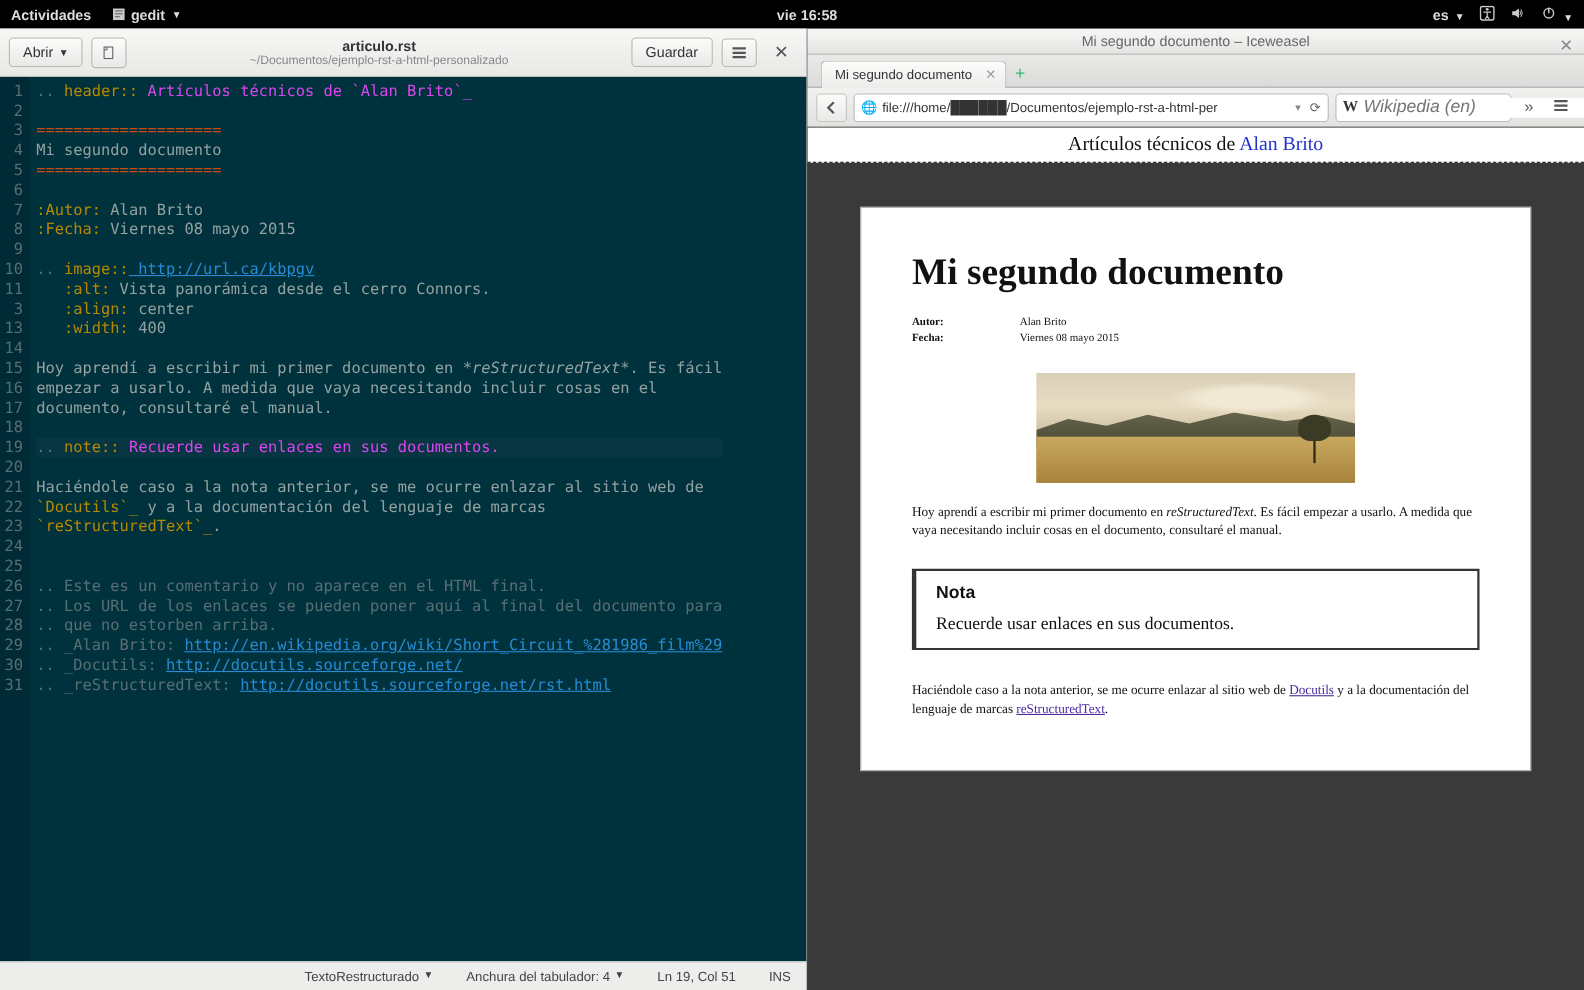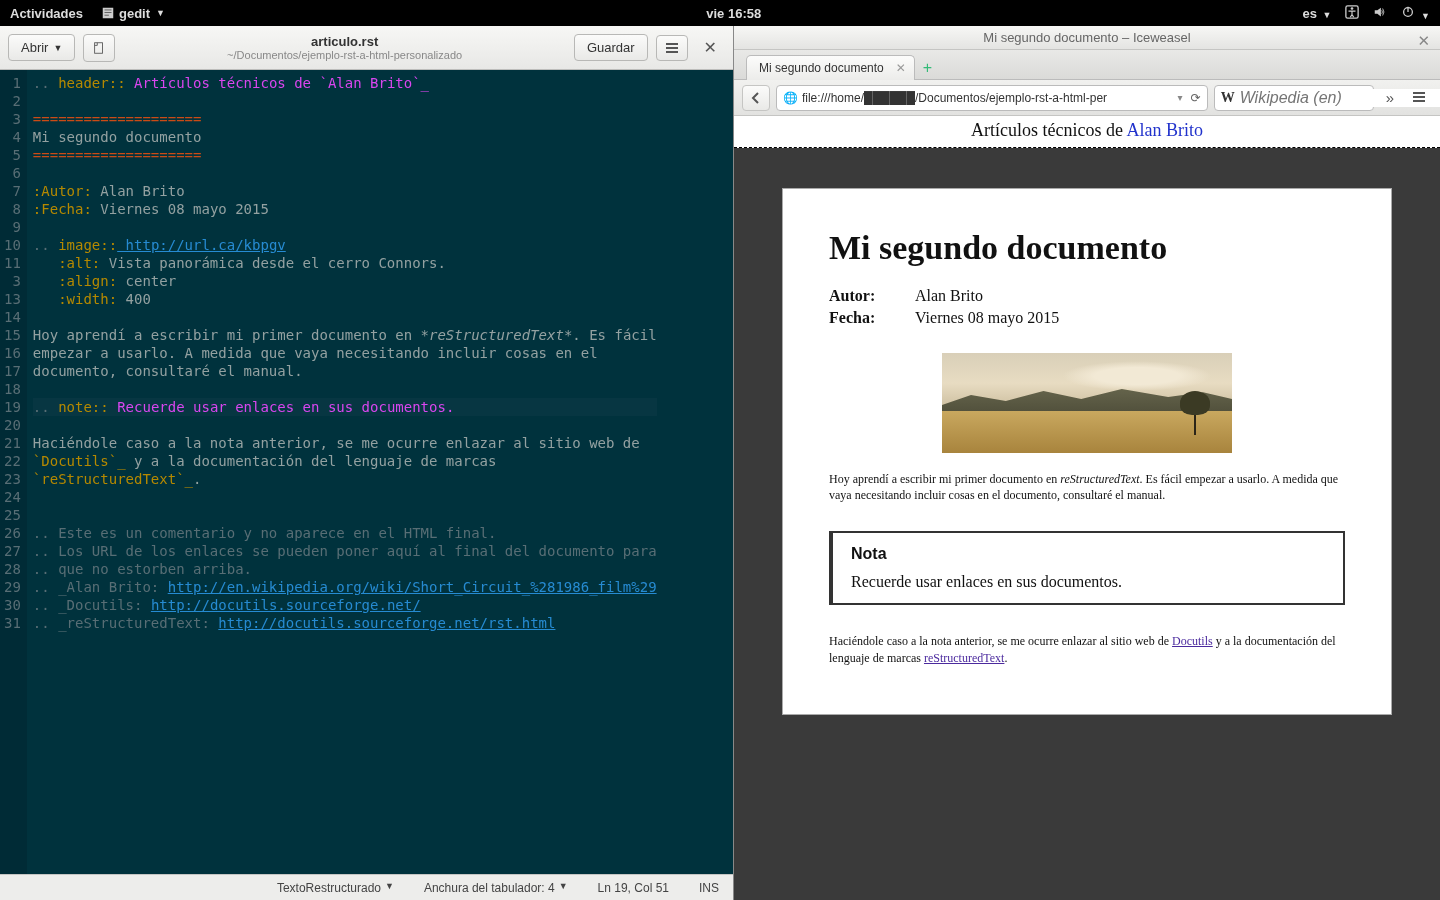--- a/index.html
+++ b/index.html
@@ -58,21 +58,21 @@
 .bw-url .reload { color: #666; }
 .bw-search { width: 160px; display: flex; align-items: center; border: 1px solid #bbb; border-radius: 4px; background: #fff; height: 26px; padding: 0 6px; gap: 5px; font-size: 12px; color: #888; }
 .bw-search input { border: none; outline: none; flex: 1; font-size: 16px; color: #333; font-style: italic; }
 .bw-more { color: #555; font-size: 15px; padding: 2px 6px; cursor: pointer; }
 
 .bw-content { flex: 1; background: #3a3a3a; overflow: auto; }
 .bw-header-strip { background: #fff; border-bottom: 1px dashed #000; text-align: center; padding: 4px 0 6px; font-family: Georgia, serif; font-size: 18px; color: #111; }
 .bw-header-strip a { color: #2233cc; text-decoration: none; }
 .bw-page { background: #fff; margin: 40px auto 20px; width: 610px; border: 1px solid #aaa; padding: 40px 46px; font-family: Georgia, serif; color: #111; }
 .bw-page h1 { font-size: 34px; font-weight: bold; margin-bottom: 20px; }
-.meta-row { display: flex; gap: 16px; font-size: 16px; margin-bottom: 4px; }
+.meta-row { display: flex; gap: 28px; font-size: 10px; margin-bottom: 4px; }
 .meta-row .label { font-weight: bold; width: 70px; }
 .landscape { margin: 26px auto 18px; width: 290px; height: 100px; position: relative; overflow: hidden; }
 .landscape .sky { position: absolute; inset: 0; background: linear-gradient(#d9cfb8 0%, #e8dcc2 30%, #cdbfa0 55%); }
 .landscape .cloud { position: absolute; top: 8px; left: 120px; width: 150px; height: 30px; background: radial-gradient(ellipse at center, #f2e9d5 40%, transparent 70%); border-radius: 50%; }
 .landscape .hills { position: absolute; bottom: 32px; left: 0; right: 0; height: 40px; background: linear-gradient(#6b6a50, #4a4936); clip-path: polygon(0 60%, 10% 35%, 22% 50%, 35% 25%, 48% 45%, 62% 20%, 78% 40%, 90% 28%, 100% 45%, 100% 100%, 0 100%); }
 .landscape .grass { position: absolute; bottom: 0; left: 0; right: 0; height: 42px; background: linear-gradient(#c9a85f, #a8843d); }
 .landscape .tree { position: absolute; right: 36px; bottom: 18px; width: 2px; height: 38px; background: #2b2518; }
 .landscape .tree::before { content: ""; position: absolute; top: -6px; left: -14px; width: 30px; height: 24px; background: #3b3a24; border-radius: 50% 50% 40% 40%; }
 .bw-page p { font-size: 12px; line-height: 1.35; margin: 8px 0; }
 .bw-page em { font-style: italic; }

